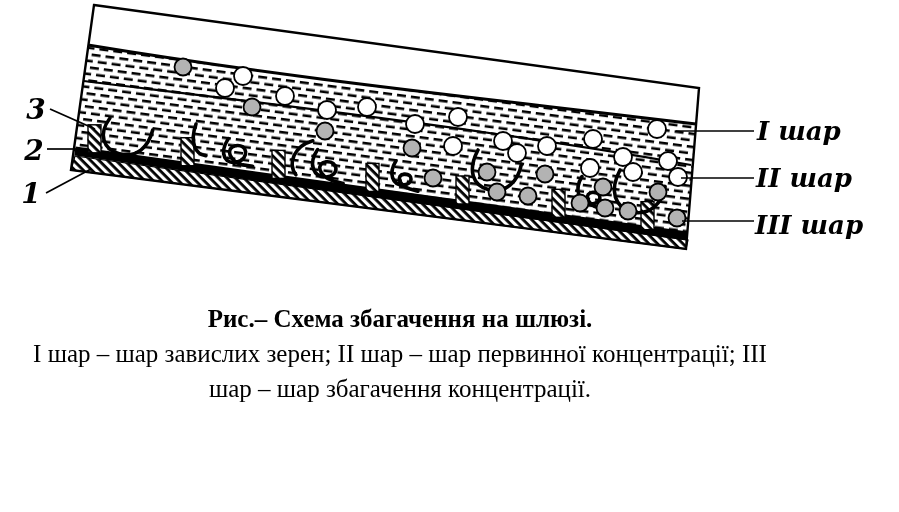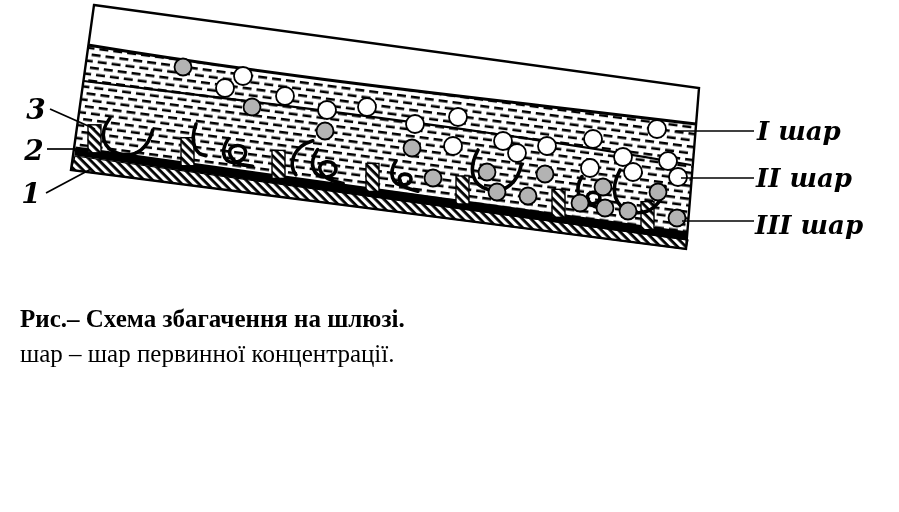--- a/index.html
+++ b/index.html
@@ -15,21 +15,21 @@
   .dnyshche{fill:url(#hatch);stroke:#000;stroke-width:1.2;}
   .riffle{fill:url(#hatch);stroke:#000;stroke-width:1.4;}
   .vortex{fill:none;stroke:#000;stroke-width:3.6;stroke-linecap:round;}
   .leader{stroke:#000;stroke-width:1.7;}
   .part-num{font-family:"DejaVu Serif","Liberation Serif",serif;font-size:28px;
             font-style:italic;font-weight:bold;}
   .layer-label{font-family:"DejaVu Serif","Liberation Serif",serif;font-size:26px;
             font-style:italic;font-weight:bold;}
   .grain-light{stroke:#000;stroke-width:1.8;}
   .grain-heavy{stroke:#000;stroke-width:1.8;}
-  .caption{position:absolute;top:301px;left:0;width:800px;text-align:left;padding-left:20px;}
+  .caption{position:absolute;top:301px;left:0;width:800px;text-align:center;}
   .cap-line{font-size:25px;line-height:35px;white-space:nowrap;}
   .cap-line.bold{font-weight:bold;}
 </style>
 </head>
 <body>
 
 <div class="stage">
 
   <svg width="899" height="290" viewBox="0 0 899 290">
     <defs>
@@ -126,16 +126,17 @@
     <text class="part-num" x="34" y="160" text-anchor="middle">2</text>
     <text class="part-num" x="31" y="203" text-anchor="middle">1</text>
 
     <text class="layer-label" x="757" y="140">І шар</text>
     <text class="layer-label" x="756" y="187">ІІ шар</text>
     <text class="layer-label" x="755" y="234">ІІІ шар</text>
   </svg>
 
   <div class="caption">
     <div class="cap-line bold">Рис.– Схема збагачення на шлюзі.</div>
-    <div class="cap-line">шар – шар первинної концентрації.</div>
+    <div class="cap-line">І шар – шар завислих зерен; ІІ шар – шар первинної концентрації; ІІІ</div>
+    <div class="cap-line">шар – шар збагачення концентрації.</div>
   </div>
 
 </div>
 
 </body></html>

